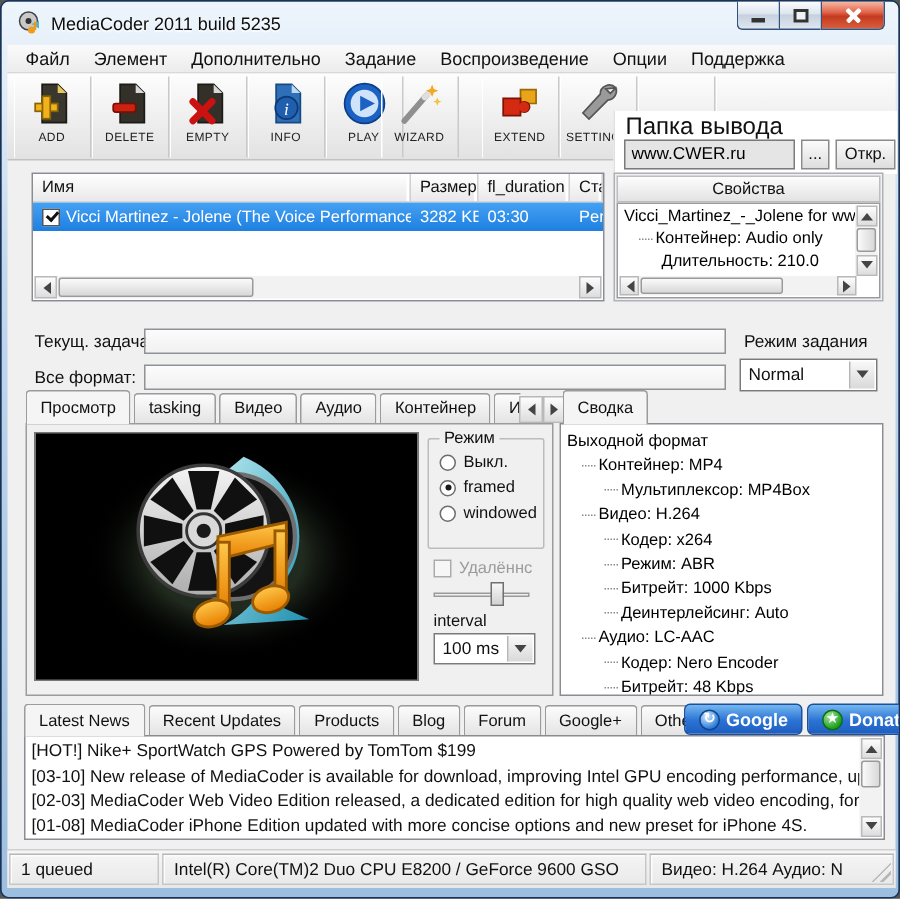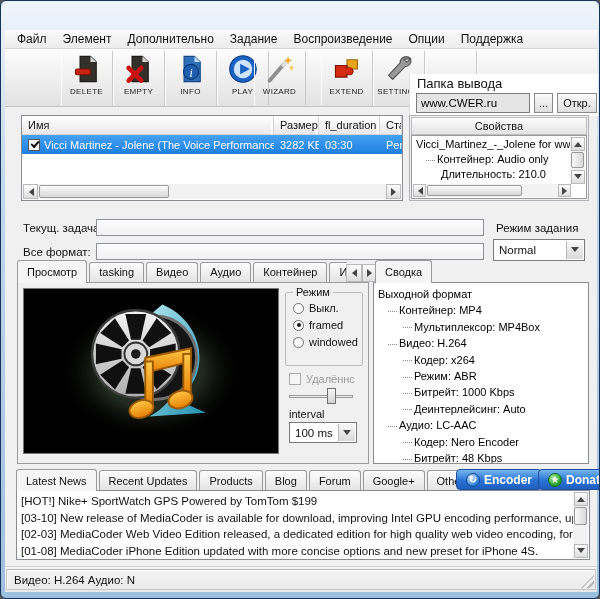--- a/index.html
+++ b/index.html
@@ -29,21 +29,21 @@
     border-bottom:1px solid #d8d8d8;display:flex;align-items:center;padding-left:4px}
   .menu-item{padding:2px 8px;font-size:12px;color:#111}
   
   .toolbar{position:absolute;left:0;top:19px;width:592px;height:58px;background:linear-gradient(#fdfdfd,#e2e2e2);
     border-bottom:1px solid #c2c2c2}
   .tbtn{position:absolute;top:2px;width:52px;height:54px;display:flex;flex-direction:column;align-items:center;
     border-right:1px solid #c9c9c9;box-shadow:inset 1px 0 0 #fff}
   .tbtn svg{width:30px;height:30px;margin-top:3px}
   .tlabel{font-size:8px;letter-spacing:.3px;color:#222;margin-top:3px}
   .outbox{position:absolute;left:404px;top:25px;width:189px;height:42px;background:#fff;border-left:1px solid #e0e0e0}
-  .outbox-label{position:absolute;left:7px;top:2px;font-size:13px;color:#111}
+  .outbox-label{position:absolute;left:7px;top:2px;font-size:16px;color:#111}
   .outbox-input{position:absolute;left:6px;top:19px;width:114px;height:20px;border:1px solid #7a7a7a;background:#e5e5e5;
     font-family:"Liberation Sans",sans-serif;font-size:11.5px;padding:0 4px}
   .mini-btn{position:absolute;top:19px;height:20px;border:1px solid #8a8a8a;background:linear-gradient(#fbfbfb,#dedede);
     font-size:11px;display:flex;align-items:center;justify-content:center}
   .btn-browse{left:124px;width:19px}
   .btn-open{left:147px;width:40px}
   
   .sunken{border:1px solid #898c92;background:#fff}
   
   .file-list{position:absolute;left:16px;top:85px;width:382px;height:86px}
@@ -120,34 +120,64 @@
     display:flex;align-items:center;padding:0 7px;font-size:11.5px;white-space:nowrap;overflow:hidden}
   .sp1{width:100px}.sp2{width:323px}.sp3{flex:1;position:relative}
   .grip{position:absolute;right:1px;bottom:1px;width:13px;height:13px;
     background:repeating-linear-gradient(135deg,transparent 0 3px,#b9b9b9 3px 5px);clip-path:polygon(100% 0,100% 100%,0 100%)}
 </style>
 </head>
 <body>
 
 <div class="window">
 
+  <div class="titlebar">
+    <svg class="title-icon" viewBox="0 0 17 17">
+      <circle cx="8" cy="7" r="6" fill="#c9c9c9" stroke="#444"></circle>
+      <circle cx="8" cy="7" r="2" fill="#333"></circle>
+      <path d="M10 9 L15 7 L15 12 Z" fill="#4fb3c9"></path>
+      <circle cx="10" cy="13" r="2.4" fill="#f09c1a"></circle>
+        <rect x="11.6" y="7.5" width="1.6" height="5.5" fill="#f09c1a"></rect>
+    </svg>
+    <span class="title-text">MediaCoder 2011 build 5235</span>
+    <div class="caption">
+      <div class="cap min">
+          <span class="g-min"></span>
+        </div>
+      <div class="cap max">
+          <span class="g-max"></span>
+        </div>
+      <div class="cap close">
+          <span class="g-close"></span>
+        </div>
+    </div>
+  </div>
 
   <div class="client">
 
     <div class="menubar">
       <span class="menu-item">Файл</span>
       <span class="menu-item">Элемент</span>
       <span class="menu-item">Дополнительно</span>
       <span class="menu-item">Задание</span>
       <span class="menu-item">Воспроизведение</span>
       <span class="menu-item">Опции</span>
       <span class="menu-item">Поддержка</span>
     </div>
 
     <div class="toolbar">
+      <div class="tbtn" style="left:4px">
+        <svg viewBox="0 0 26 26">
+          <path d="M7 2 h9 l5 5 v17 H7 z" fill="#3a372e" stroke="#1d1b15"></path>
+            <path d="M16 2 l5 5 h-5 z" fill="#e8c75a"></path>
+          <rect x="3" y="13" width="13" height="4.5" fill="#f2b21d" stroke="#8a6400"></rect>
+            <rect x="7.2" y="8.8" width="4.5" height="13" fill="#f2b21d" stroke="#8a6400"></rect>
+        </svg>
+        <span class="tlabel">ADD</span>
+      </div>
       <div class="tbtn" style="left:56px">
         <svg viewBox="0 0 26 26">
           <path d="M7 2 h9 l5 5 v17 H7 z" fill="#33302a" stroke="#1d1b15"></path>
             <path d="M16 2 l5 5 h-5 z" fill="#d8d8d8"></path>
           <rect x="3" y="13" width="13" height="5" rx="1.5" fill="#cc2211" stroke="#7a0f05"></rect>
         </svg>
         <span class="tlabel">DELETE</span>
       </div>
       <div class="tbtn" style="left:108px">
         <svg viewBox="0 0 26 26">
@@ -403,21 +433,21 @@
       <div class="tab active">Latest News</div>
       <div class="tab">Recent Updates</div>
       <div class="tab">Products</div>
       <div class="tab">Blog</div>
       <div class="tab">Forum</div>
       <div class="tab">Google+</div>
       <div class="tab">Other Projects</div>
     </div>
     <div class="pill" style="left:451px;top:439px">
       <span class="ico-circle ico-refresh">↻</span>
-      <span>Encoder</span>
+      <span>Google</span>
     </div>
     <div class="pill" style="left:533px;top:439px">
       <span class="ico-circle ico-donate">★</span>
       <span>Donate</span>
     </div>
     <div class="news-list sunken">
       <div class="news-body">
         <div class="news-item">[HOT!] Nike+ SportWatch GPS Powered by TomTom $199</div>
         <div class="news-item">[03-10] New release of MediaCoder is available for download, improving Intel GPU encoding performance, updat</div>
         <div class="news-item">[02-03] MediaCoder Web Video Edition released, a dedicated edition for high quality web video encoding, formal</div>
@@ -429,20 +459,22 @@
           </span>
         <span class="thumb-v" style="height:18px"></span>
           <span class="sp"></span>
         <span class="sb-btn" style="width:14px;height:14px">
             <i class="tri t-d"></i>
           </span>
       </div>
     </div>
 
     <div class="statusbar">
+      <div class="spanel sp1">1 queued</div>
+      <div class="spanel sp2">Intel(R) Core(TM)2 Duo CPU E8200  / GeForce 9600 GSO</div>
       <div class="spanel sp3">
         <span>Видео: H.264  Аудио: N</span>
         <span class="grip"></span>
       </div>
     </div>
 
   </div>
 </div>
 
 </body></html>

